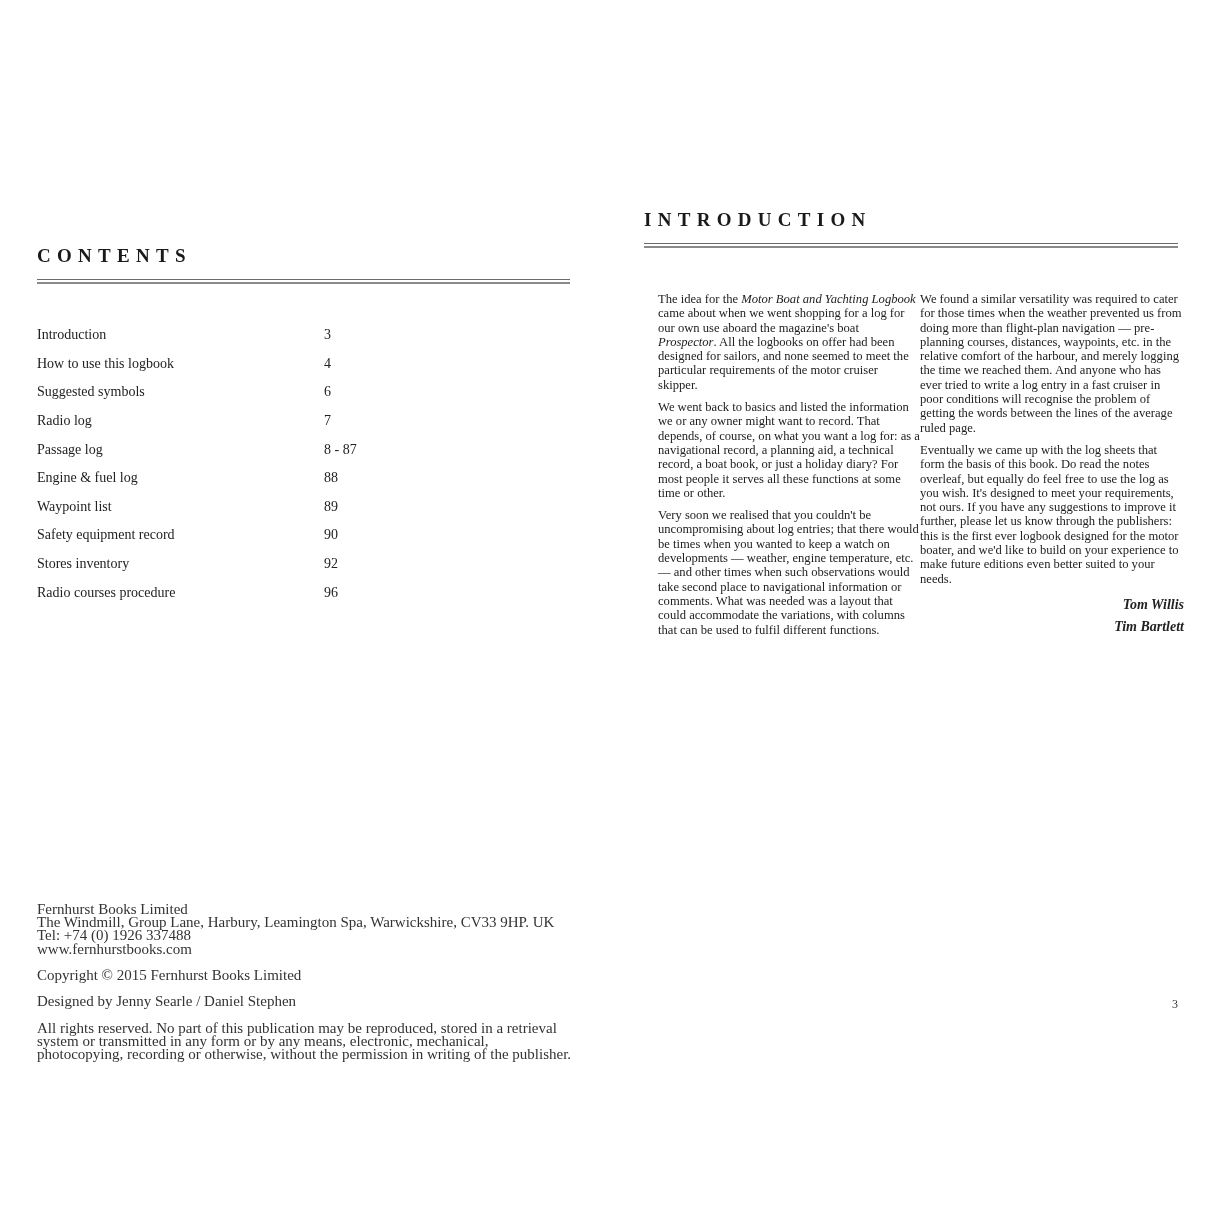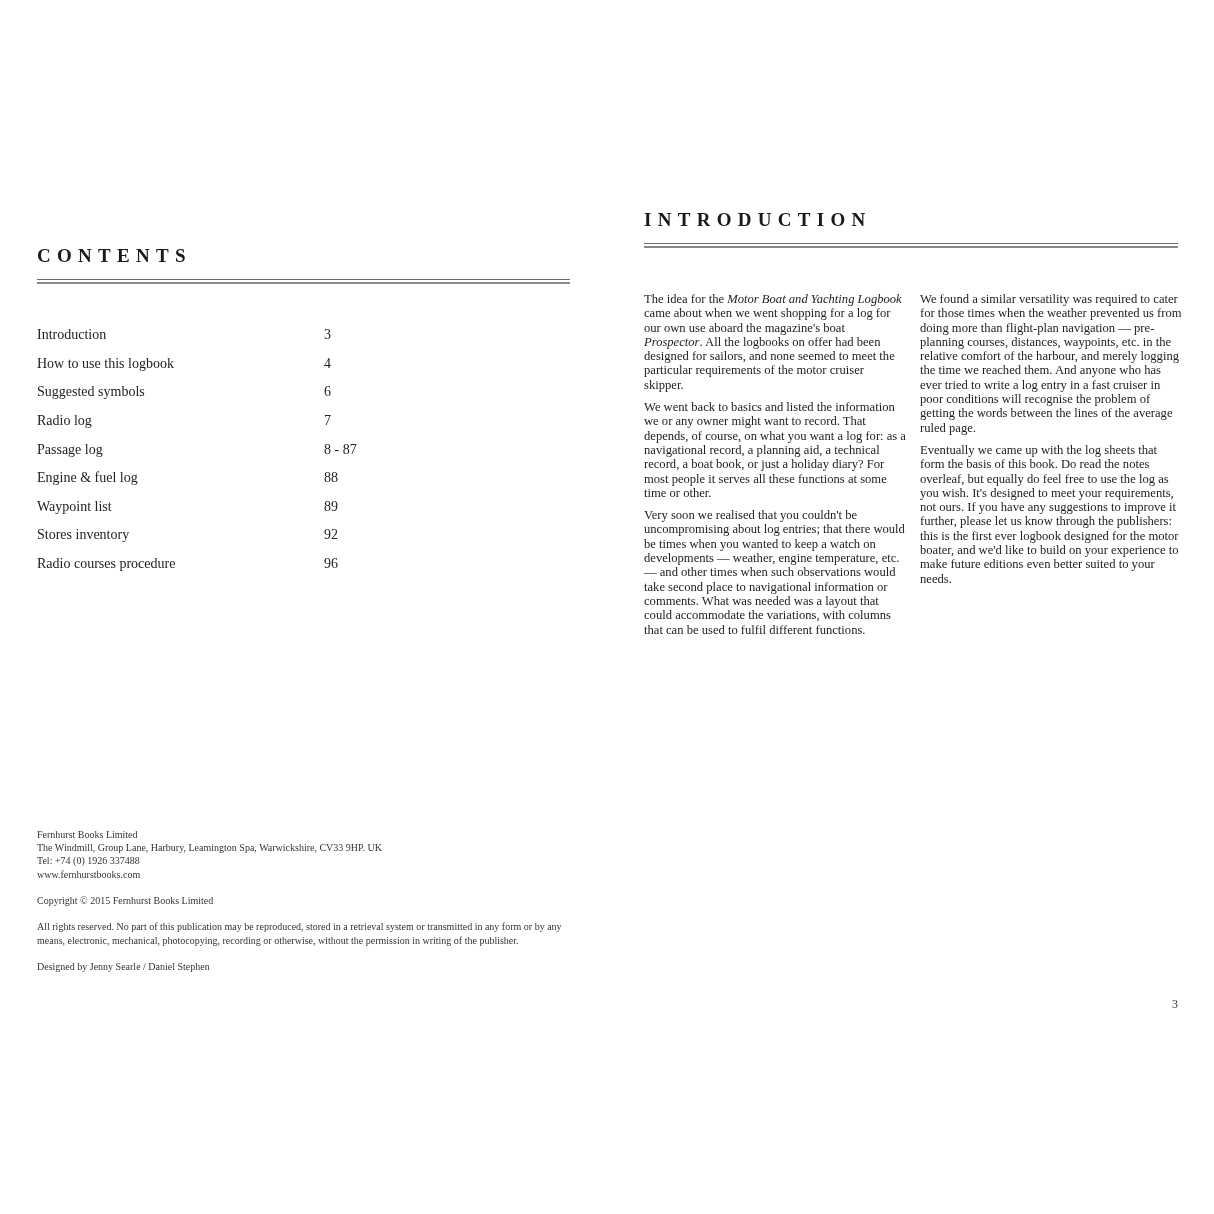--- a/index.html
+++ b/index.html
@@ -13,24 +13,24 @@
     font-size: 19px; letter-spacing: 6.3px; color: #1a1a1a; }
   .double-rule { position: absolute; top: 243px; left: 0; width: 100%; height: 6px; }
   .double-rule .r1 { position: absolute; top: 0; left: 0; right: 0; height: 1px; background: #6a6a6a; }
   .double-rule .r2 { position: absolute; top: 3px; left: 0; right: 0; height: 2px; background: #8a8a8a; }
 
   .toc { position: absolute; top: 285px; left: 0; width: 400px; }
   .toc-row { display: flex; height: 28.6px; align-items: center; font-size: 14px; color: #222; }
   .toc-label { width: 287px; }
   .toc-page { }
 
-  .imprint { position: absolute; top: 792px; left: 0; width: 540px; font-size: 10px; line-height: 13.2px; color: #333; }
+  .imprint { position: absolute; top: 867px; left: 0; width: 540px; font-size: 15px; line-height: 13.2px; color: #333; }
   .imprint p { margin: 0 0 13.2px 0; }
 
-  .intro-cols { position: absolute; top: 292px; left: 0; width: 540px; display: flex; justify-content: space-between; }
+  .intro-cols { position: absolute; top: 292px; left: 0; width: 540px; display: flex; justify-content: flex-end; }
   .col { width: 262px; font-size: 12.6px; line-height: 14.3px; color: #222; }
   .col p { margin: 0 0 8px 0; }
   .col-left { width: 262px; }
   .col-right { width: 264px; }
   .sig { text-align: right; font-weight: bold; font-style: italic; font-size: 14px; line-height: 22px; margin-top: 2px; }
   .sig div { }
   .page-number { position: absolute; top: 997px; right: 0; font-size: 12px; color: #333; }
 </style>
 </head>
 <body>
@@ -65,55 +65,63 @@
       </div>
     <div class="toc-row">
         <span class="toc-label">Engine &amp; fuel log</span>
         <span class="toc-page">88</span>
       </div>
     <div class="toc-row">
         <span class="toc-label">Waypoint list</span>
         <span class="toc-page">89</span>
       </div>
     <div class="toc-row">
+        <span class="toc-label">Safety equipment record</span>
+        <span class="toc-page">90</span>
+      </div>
+    <div class="toc-row">
         <span class="toc-label">Stores inventory</span>
         <span class="toc-page">92</span>
       </div>
     <div class="toc-row">
         <span class="toc-label">Radio courses procedure</span>
         <span class="toc-page">96</span>
       </div>
   </div>
 
   <div class="imprint">
     <p>
       <span>Fernhurst Books Limited</span><br>
       <span>The Windmill, Group Lane, Harbury, Leamington Spa, Warwickshire, CV33 9HP. UK</span><br>
       <span>Tel: +74 (0) 1926 337488</span><br>
       <span>www.fernhurstbooks.com</span>
     </p>
     <p>Copyright © 2015 Fernhurst Books Limited</p>
+    <p>Designed by Jenny Searle / Daniel Stephen</p>
     <p>All rights reserved. No part of this publication may be reproduced, stored in a retrieval system or transmitted in any form or by any means, electronic, mechanical, photocopying, recording or otherwise, without the permission in writing of the publisher.</p>
-    <p>Designed by Jenny Searle / Daniel Stephen</p>
   </div>
 </div>
 
 <div class="page-right">
   <h1 class="section-title">INTRODUCTION</h1>
   <div class="double-rule">
       <div class="r1"></div>
       <div class="r2"></div>
     </div>
 
   <div class="intro-cols">
     <div class="col col-left">
       <p><span>The idea for the </span><em>Motor Boat and Yachting Logbook</em><span> came about when we went shopping for a log for our own use aboard the magazine's boat </span><em>Prospector</em><span>. All the logbooks on offer had been designed for sailors, and none seemed to meet the particular requirements of the motor cruiser skipper.</span></p>
       <p>We went back to basics and listed the information we or any owner might want to record. That depends, of course, on what you want a log for: as a navigational record, a planning aid, a technical record, a boat book, or just a holiday diary? For most people it serves all these functions at some time or other.</p>
       <p>Very soon we realised that you couldn't be uncompromising about log entries; that there would be times when you wanted to keep a watch on developments — weather, engine temperature, etc. — and other times when such observations would take second place to navigational information or comments. What was needed was a layout that could accommodate the variations, with columns that can be used to fulfil different functions.</p>
     </div>
     <div class="col col-right">
       <p>We found a similar versatility was required to cater for those times when the weather prevented us from doing more than flight-plan navigation — pre-planning courses, distances, waypoints, etc. in the relative comfort of the harbour, and merely logging the time we reached them. And anyone who has ever tried to write a log entry in a fast cruiser in poor conditions will recognise the problem of getting the words between the lines of the average ruled page.</p>
       <p>Eventually we came up with the log sheets that form the basis of this book. Do read the notes overleaf, but equally do feel free to use the log as you wish. It's designed to meet your requirements, not ours. If you have any suggestions to improve it further, please let us know through the publishers: this is the first ever logbook designed for the motor boater, and we'd like to build on your experience to make future editions even better suited to your needs.</p>
+      <div class="sig">
+        <div>Tom Willis</div>
+        <div>Tim Bartlett</div>
+      </div>
     </div>
   </div>
 
   <div class="page-number">3</div>
 </div>
 
 </body></html>

